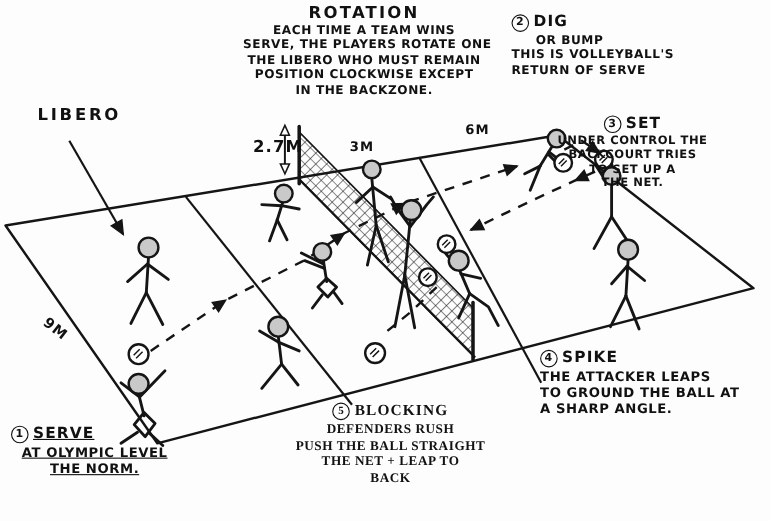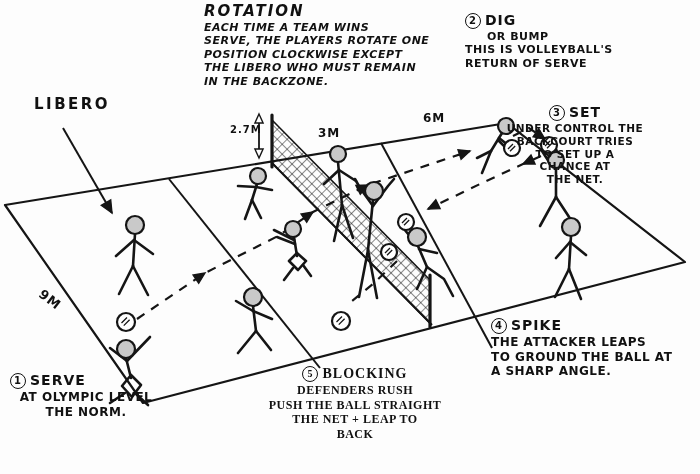--- a/index.html
+++ b/index.html
@@ -6,32 +6,32 @@
   .stage{position:relative;width:700px;height:474px;background:#fdfdfd;overflow:hidden;
          font-family:"DejaVu Sans", sans-serif;color:#111;}
   svg{position:absolute;left:0;top:0;}
   .txt{position:absolute;font-weight:700;letter-spacing:.5px;white-space:nowrap;}
   .t1{font-size:14px;letter-spacing:1px;margin-bottom:1px;}
   .lines div{line-height:1.22;}
   .circ{display:inline-flex;width:14px;height:14px;border:1.6px solid #111;border-radius:50%;
         font-size:10px;line-height:1;align-items:center;justify-content:center;
         margin-right:4px;vertical-align:1px;}
   
-  .rotation{left:204px;top:2px;width:220px;font-size:11px;font-style:italic;}
+  .rotation{left:221px;top:2px;width:220px;text-align:center;font-size:11px;}
   .rotation .t1{font-size:15px;letter-spacing:2px;}
   .note-dig{left:465px;top:12px;font-size:11px;}
   .note-dig .lines div:first-child{padding-left:22px;}
   .note-set{left:505px;top:84px;width:140px;text-align:center;font-size:10.5px;margin-top:20px;}
   .note-spike{left:465px;top:317px;font-size:12px;margin-left:26px;}
   .note-blocking{left:245px;top:366px;width:220px;text-align:center;font-size:12px;font-family:Liberation Serif, serif;}
-  .note-serve{left:0;top:372px;width:172px;text-align:center;font-size:12px;}
+  .note-serve{left:0;top:386px;width:172px;text-align:center;font-size:12px;text-decoration:underline;}
   .note-serve .t1{text-align:left;padding-left:10px;}
   .libero{left:34px;top:95px;font-size:15px;letter-spacing:2.5px;}
   .meas{position:absolute;font-weight:700;font-size:12px;letter-spacing:1px;}
-  .m-net{left:230px;top:124px;font-size:10px;}
+  .m-net{left:230px;top:124px;font-size:15px;}
   .m-3{left:318px;top:126px;}
   .m-6{left:423px;top:111px;}
   .m-9{left:38px;top:292px;transform:rotate(38deg);font-size:13px;}
 </style>
 </head>
 <body>
 
 <div class="stage">
 
   <svg id="scene" width="700" height="474" viewBox="0 0 700 474">
@@ -145,22 +145,22 @@
       <path d="M336.5 322 L342 316.5 M338.75 324.6 L344.6 318.75" stroke="#151515" stroke-width="1.3" fill="none"></path>
     </svg>
 
   <div class="txt libero">LIBERO</div>
 
   <div class="txt rotation">
     <div class="t1">ROTATION</div>
     <div class="lines">
         <div>EACH TIME A TEAM WINS</div>
         <div>SERVE, THE PLAYERS ROTATE ONE</div>
+        <div>THE LIBERO WHO MUST REMAIN</div>
         <div>POSITION CLOCKWISE EXCEPT</div>
-        <div>THE LIBERO WHO MUST REMAIN</div>
         <div>IN THE BACKZONE.</div>
       </div>
   </div>
 
   <div class="txt note-serve">
     <div class="t1"><span class="circ">1</span><span>SERVE</span></div>
     <div class="lines">
         <div>AT OLYMPIC LEVEL</div>
         <div>THE NORM.</div>
       </div>
@@ -174,21 +174,20 @@
         <div>RETURN OF SERVE</div>
       </div>
   </div>
 
   <div class="txt note-set">
     <div class="t1"><span class="circ">3</span><span>SET</span></div>
     <div class="lines">
         <div>UNDER CONTROL THE</div>
         <div>BACKCOURT TRIES</div>
         <div>TO SET UP A</div>
-        <div>CHANCE AT</div>
         <div>THE NET.</div>
       </div>
   </div>
 
   <div class="txt note-spike">
     <div class="t1"><span class="circ">4</span><span>SPIKE</span></div>
     <div class="lines">
         <div>THE ATTACKER LEAPS</div>
         <div>TO GROUND THE BALL AT</div>
         <div>A SHARP ANGLE.</div>

